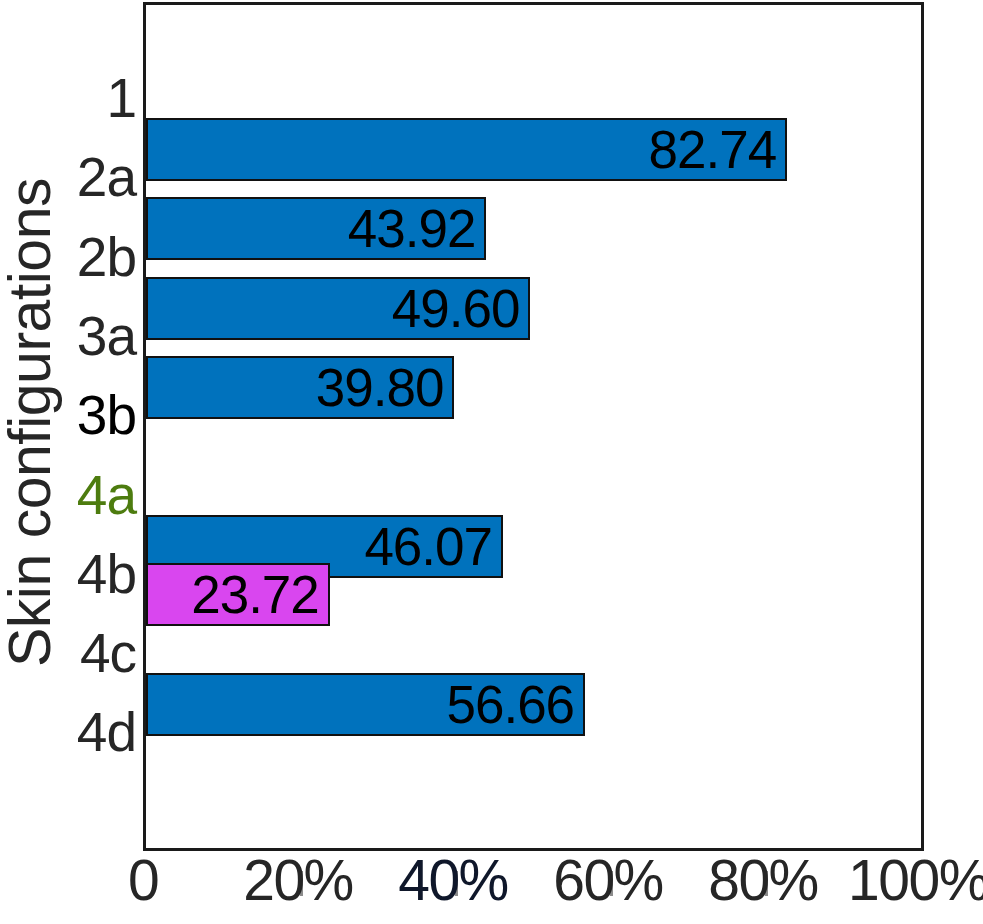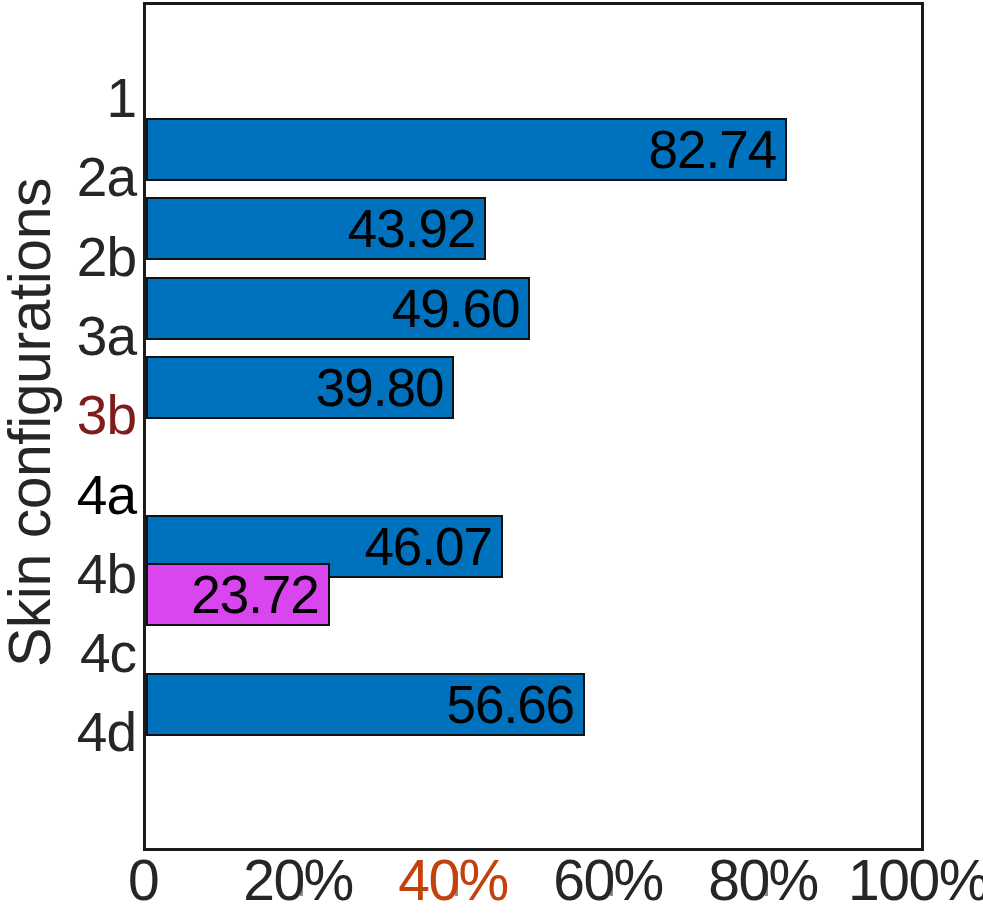--- a/index.html
+++ b/index.html
@@ -136,22 +136,22 @@
 
 <div id="figure">
 
   <div id="ylabel">Skin configurations</div>
 
   <div id="ytick-col">
       <div class="ytick" style="top: 65px; color: rgb(38, 38, 38);">1</div>
       <div class="ytick" style="top: 144.3px; color: rgb(38, 38, 38); margin-left: 34px;">2a</div>
       <div class="ytick" style="top: 223.6px; color: rgb(38, 38, 38);">2b</div>
       <div class="ytick" style="top: 302.9px; color: rgb(38, 38, 38);">3a</div>
-      <div class="ytick" style="top: 382.2px; color: #7f1d1d;">3b</div>
-      <div class="ytick" style="top: 461.5px; color: #000000;">4a</div>
+      <div class="ytick" style="top: 382.2px; color: #000000;">3b</div>
+      <div class="ytick" style="top: 461.5px; color: #4d7c0f;">4a</div>
       <div class="ytick" style="top: 540.8px; color: rgb(38, 38, 38);">4b</div>
       <div class="ytick" style="top: 620.1px; color: rgb(38, 38, 38);">4c</div>
       <div class="ytick" style="top: 699.4px; color: rgb(38, 38, 38);">4d</div>
     </div>
 
   <div id="axes" style="border-color: rgb(26, 26, 26);">
     <div id="plot-inner">
         <div class="xtick-mark" style="left: 153.5px; background: rgb(140, 140, 140);"></div>
         <div class="xtick-mark" style="left: 308.5px; background: rgb(140, 140, 140);"></div>
         <div class="xtick-mark" style="left: 463.5px; background: rgb(140, 140, 140);"></div>
@@ -176,19 +176,19 @@
         </div>
         <div class="bar" style="left: 0px; top: 620.1px; width: 439.115px; background: rgb(0, 114, 189); border-color: rgb(17, 17, 17); text-align: right;">
           <span class="bar-label" style="color: rgb(0, 0, 0);">56.66</span>
         </div>
       </div>
   </div>
 
   <div id="xtick-row">
       <div class="xtick-label" style="left: 143px; color: rgb(38, 38, 38);">0</div>
       <div class="xtick-label" style="left: 298px; color: rgb(38, 38, 38);">20%</div>
-      <div class="xtick-label" style="left: 453px; color: #c2410c;">40%</div>
+      <div class="xtick-label" style="left: 453px; color: #0f172a;">40%</div>
       <div class="xtick-label" style="left: 608px; color: rgb(38, 38, 38);">60%</div>
       <div class="xtick-label" style="left: 763px; color: rgb(38, 38, 38);">80%</div>
       <div class="xtick-label" style="left: 918px; color: rgb(38, 38, 38);">100%</div>
     </div>
 
 </div>
 
 </body></html>

